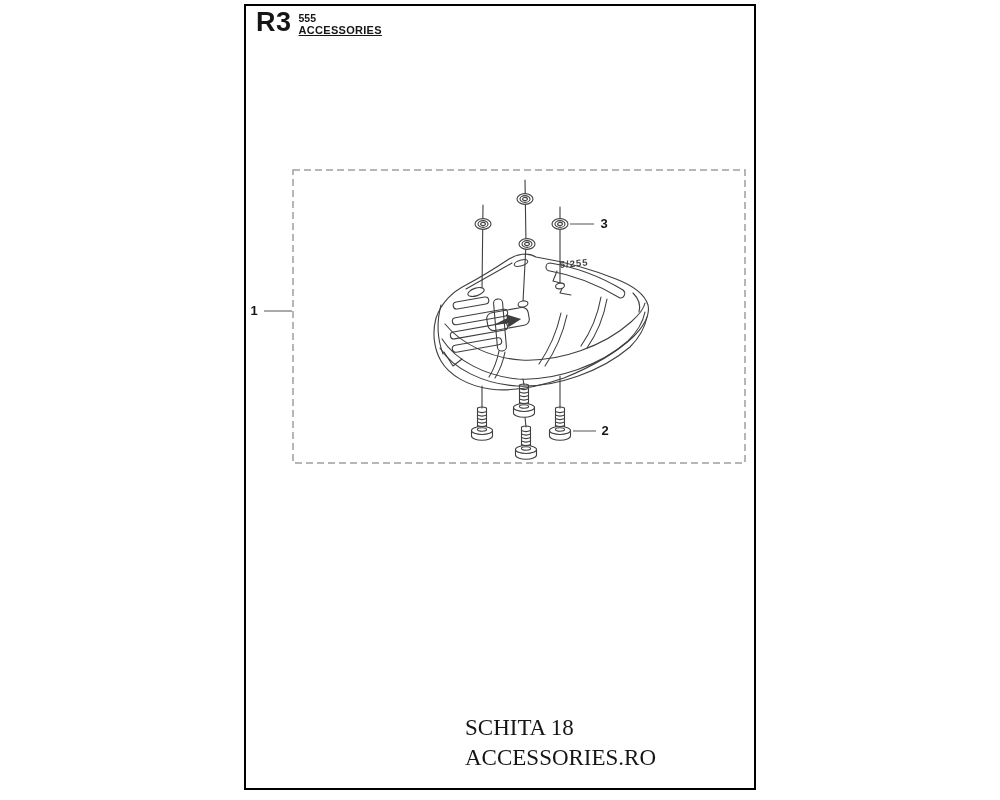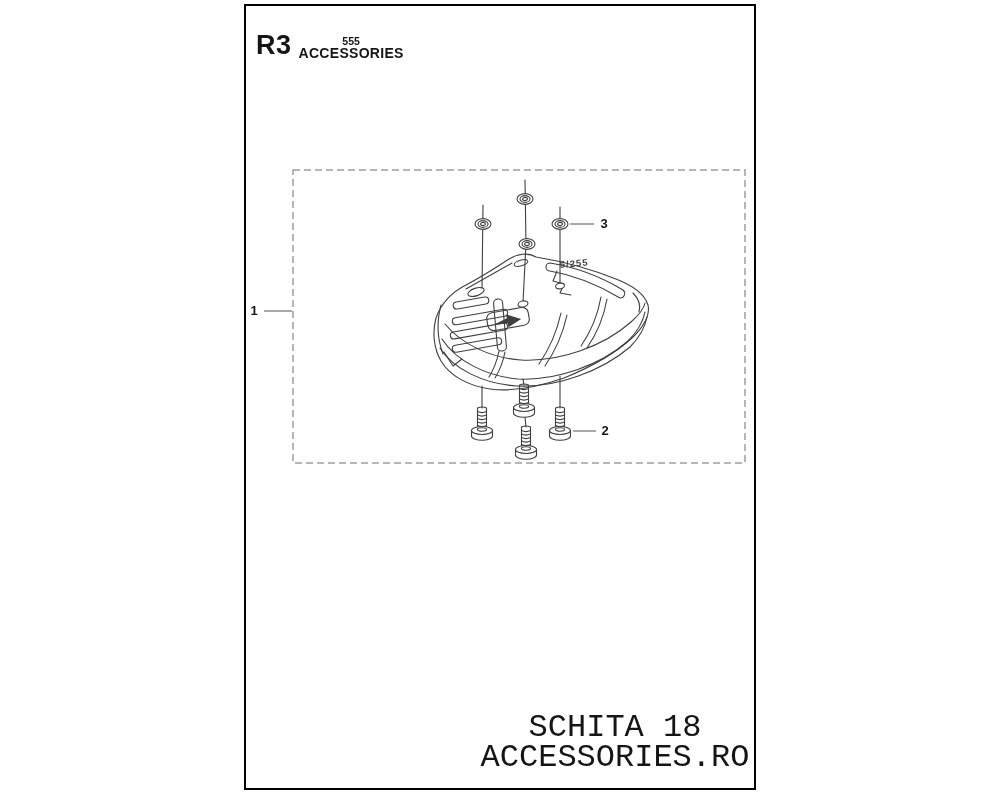--- a/index.html
+++ b/index.html
@@ -4,42 +4,42 @@
 <style>
   html,body{margin:0;padding:0;background:#ffffff;}
   .page{
     position:relative;width:1000px;height:800px;background:#ffffff;overflow:hidden;
     font-family:"Liberation Sans",sans-serif;color:var(--text-color,#111);
   }
   .frame{
     position:absolute;left:244px;top:4px;width:512px;height:786px;
     border:2px solid var(--frame-color,#000);box-sizing:border-box;background:#fff;
   }
-  .header{position:absolute;left:256px;top:9px;display:flex;gap:7px;margin-top:23px;}
+  .header{position:absolute;left:256px;top:9px;display:flex;gap:7px;}
   .model-code{font-size:27px;font-weight:bold;line-height:27px;letter-spacing:0.5px;}
-  .header-sub{padding-top:3px;text-align:center;}
+  .header-sub{padding-top:3px;}
   .model-number{font-size:10.5px;font-weight:bold;line-height:12px;}
-  .section{font-size:14px;font-weight:bold;line-height:12px;letter-spacing:0.3px;}
+  .section{font-size:11px;font-weight:bold;line-height:12px;letter-spacing:0.3px;text-decoration:underline;}
   svg.diagram{position:absolute;left:0;top:0;width:1000px;height:800px;}
   .ln{stroke:var(--line-color,#3f3f3f);fill:none;stroke-width:1.1;stroke-linecap:round;stroke-linejoin:round;}
   .wh{stroke:var(--line-color,#3f3f3f);fill:#ffffff;stroke-width:1.1;}
   .dk{fill:var(--line-color,#3f3f3f);stroke:none;}
   .leader{stroke:var(--leader-color,#555);stroke-width:1;fill:none;}
   .dashed{stroke:var(--dashed-color,#9e9e9e);fill:none;stroke-width:1.5;stroke-dasharray:7 4;}
   text.marking{
     fill:var(--line-color,#3f3f3f);stroke:none;font-weight:bold;font-size:9.5px;
     letter-spacing:1px;font-family:"Liberation Sans",sans-serif;
   }
   .callout{position:absolute;width:16px;text-align:center;font-size:13px;font-weight:bold;line-height:14px;}
   .callout-1{left:246px;top:304px;}
   .callout-2{left:597px;top:424px;}
   .callout-3{left:596px;top:217px;}
   .footer{
-    position:absolute;left:465px;top:713px;width:300px;text-align:center;
-    font-family:Liberation Mono, monospace;font-size:32px;line-height:30px;
+    position:absolute;left:465px;top:713px;width:300px;text-align:left;
+    font-family:Liberation Serif, serif;font-size:23px;line-height:30px;
     color:var(--text-color,#111);
   }
 </style>
 </head>
 <body>
 
 <div class="page">
 
   <div class="frame"></div>
 

